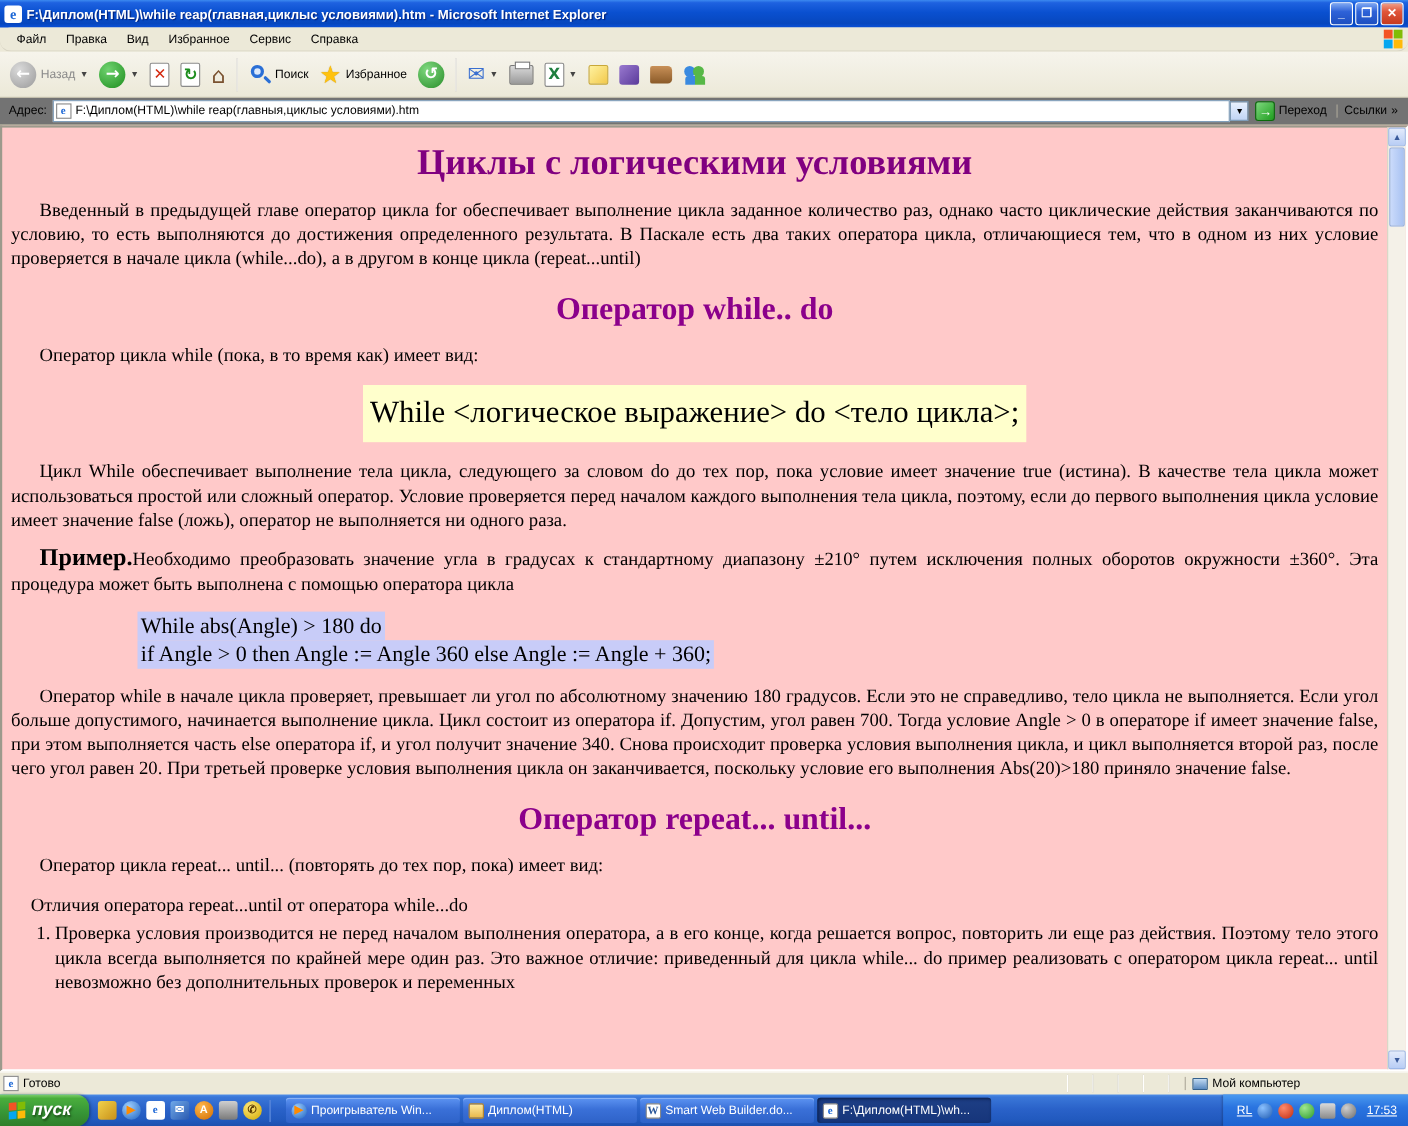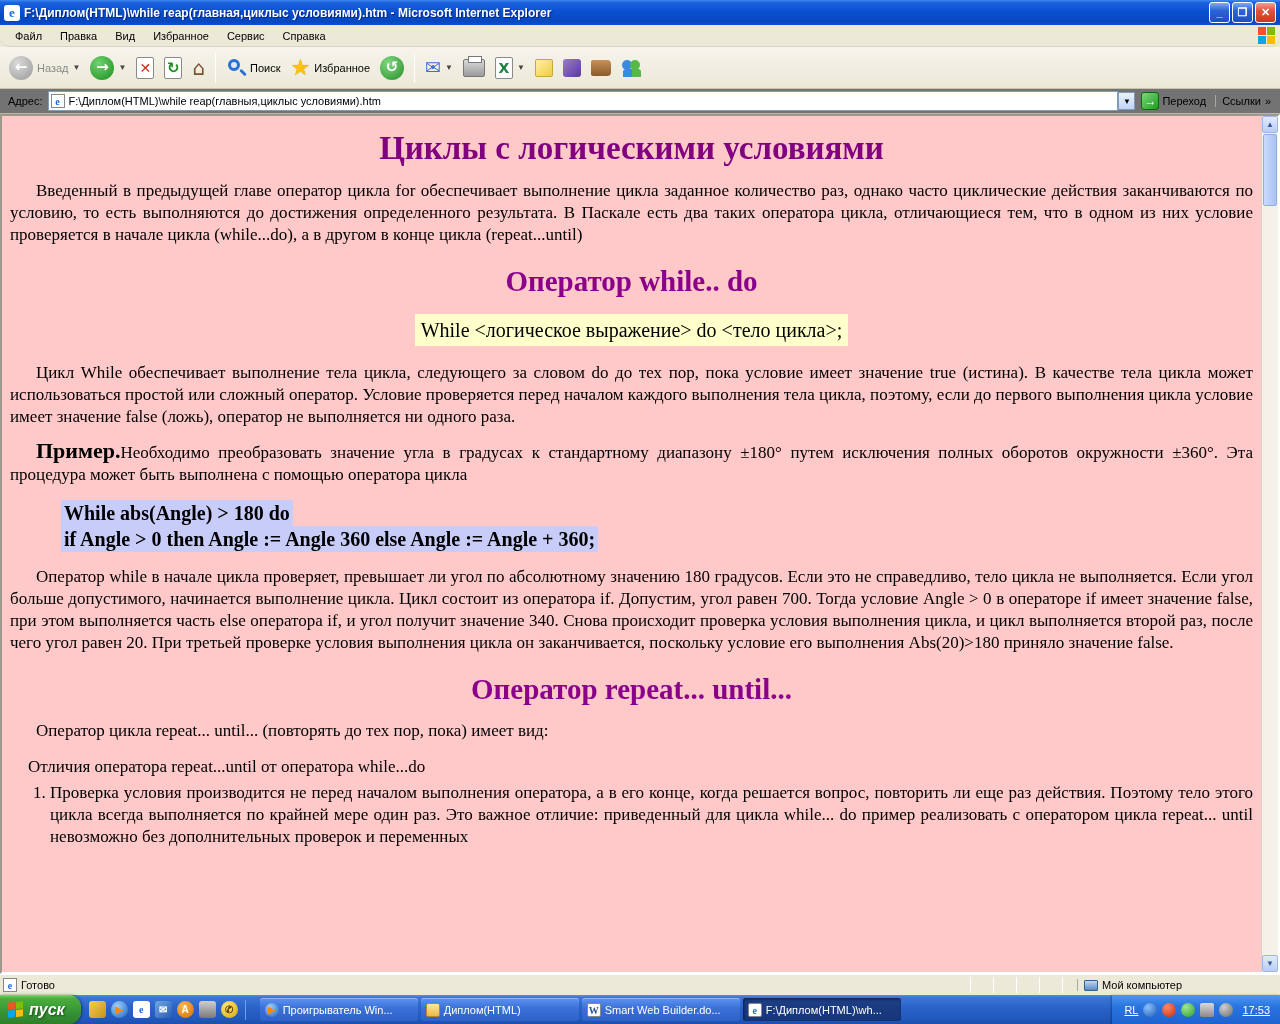--- a/index.html
+++ b/index.html
@@ -75,23 +75,23 @@
 
   
   .content-wrap { flex:1; display:flex; border:2px solid; border-color:#9C9A8C #fff #fff #9C9A8C; background:#FFC9C9; min-height:0; }
   .page { flex:1; overflow:hidden; padding:2px 8px 0 8px; color:#000;
     font-family:"Liberation Serif",serif; font-size:17px; line-height:22px; }
   .page p { text-align:justify; text-indent:26px; margin:10px 0; }
   h1.doc-title { text-align:center; color:#800080; font:bold 33px/40px "Liberation Serif",serif; margin:10px 0 12px; }
   h2.doc-h2 { text-align:center; color:#8B008B; font:bold 29px/34px "Liberation Serif",serif; margin:18px 0 14px; }
   .plain { text-indent:18px; text-align:left !important; }
   .formula-line { text-align:center; margin:16px 0; }
-  .formula { display:inline-block; background:#FFFFCC; font-size:20px; line-height:30px; padding:1px 6px; }
+  .formula { display:inline-block; background:#FFFFCC; font-size:28px; line-height:30px; padding:11px 6px; }
   .example-lead { font:bold 22px "Liberation Serif",serif; }
-  .codeblock { margin:14px 0 14px 51px; font-size:20px; line-height:26px;font-weight:bold; }
+  .codeblock { margin:14px 0 14px 115px; font-size:20px; line-height:26px; }
   .codeblock div { background:#C8CCF8; display:table; padding:0 3px; }
   .diff-line { margin:14px 0 4px; text-indent:18px; }
   ol.diff-list { margin:0 0 0 22px; padding-left:18px; }
   ol.diff-list li { text-align:justify; }
 
   
   .scrollbar { width:17px; background:#F4F1E8; border-left:1px solid #D8D4C4; display:flex; flex-direction:column; }
   .scr-btn { height:17px; background:linear-gradient(180deg,#E3EBFB,#B8CDF5); border:1px solid #9DB8E8; border-radius:2px;
     color:#3A5A9A; font-size:8px; text-align:center; line-height:15px; }
   .scr-thumb { height:72px; margin:1px; background:linear-gradient(90deg,#CBDBFB,#A8C2F2); border:1px solid #90ACE0; border-radius:2px; }
@@ -241,25 +241,26 @@
       <span>»</span>
     </div>
   </div>
 
   <div class="content-wrap">
     <div class="page">
       <h1 class="doc-title">Циклы с логическими условиями</h1>
       <p>Введенный в предыдущей главе оператор цикла for обеспечивает выполнение цикла заданное количество раз, однако часто циклические действия заканчиваются по условию, то есть выполняются до достижения определенного результата. В Паскале есть два таких оператора цикла, отличающиеся тем, что в одном из них условие проверяется в начале цикла (while...do), а в другом в конце цикла (repeat...until)</p>
 
       <h2 class="doc-h2">Оператор while.. do</h2>
+      <p class="plain">Оператор цикла while (пока, в то время как) имеет вид:</p>
       <div class="formula-line">
         <span class="formula">While &lt;логическое выражение&gt; do &lt;тело цикла&gt;;</span>
       </div>
       <p>Цикл While обеспечивает выполнение тела цикла, следующего за словом do до тех пор, пока условие имеет значение true (истина). В качестве тела цикла может использоваться простой или сложный оператор. Условие проверяется перед началом каждого выполнения тела цикла, поэтому, если до первого выполнения цикла условие имеет значение false (ложь), оператор не выполняется ни одного раза.</p>
-      <p><span class="example-lead">Пример.</span><span>Необходимо преобразовать значение угла в градусах к стандартному диапазону ±180° путем исключения полных оборотов окружности ±360°. Эта процедура может быть выполнена с помощью оператора цикла</span></p>
+      <p><span class="example-lead">Пример.</span><span>Необходимо преобразовать значение угла в градусах к стандартному диапазону ±210° путем исключения полных оборотов окружности ±360°. Эта процедура может быть выполнена с помощью оператора цикла</span></p>
       <div class="codeblock">
         <div>While abs(Angle) &gt; 180 do</div>
         <div>if Angle &gt; 0 then Angle := Angle 360 else Angle := Angle + 360;</div>
       </div>
       <p>Оператор while в начале цикла проверяет, превышает ли угол по абсолютному значению 180 градусов. Если это не справедливо, тело цикла не выполняется. Если угол больше допустимого, начинается выполнение цикла. Цикл состоит из оператора if. Допустим, угол равен 700. Тогда условие Angle &gt; 0 в операторе if имеет значение false, при этом выполняется часть else оператора if, и угол получит значение 340. Снова происходит проверка условия выполнения цикла, и цикл выполняется второй раз, после чего угол равен 20. При третьей проверке условия выполнения цикла он заканчивается, поскольку условие его выполнения Abs(20)&gt;180 приняло значение false.</p>
 
       <h2 class="doc-h2">Оператор repeat... until...</h2>
       <p class="plain">Оператор цикла repeat... until... (повторять до тех пор, пока) имеет вид:</p>
       <div class="diff-line">Отличия оператора repeat...until от оператора while...do</div>
       <ol class="diff-list">

